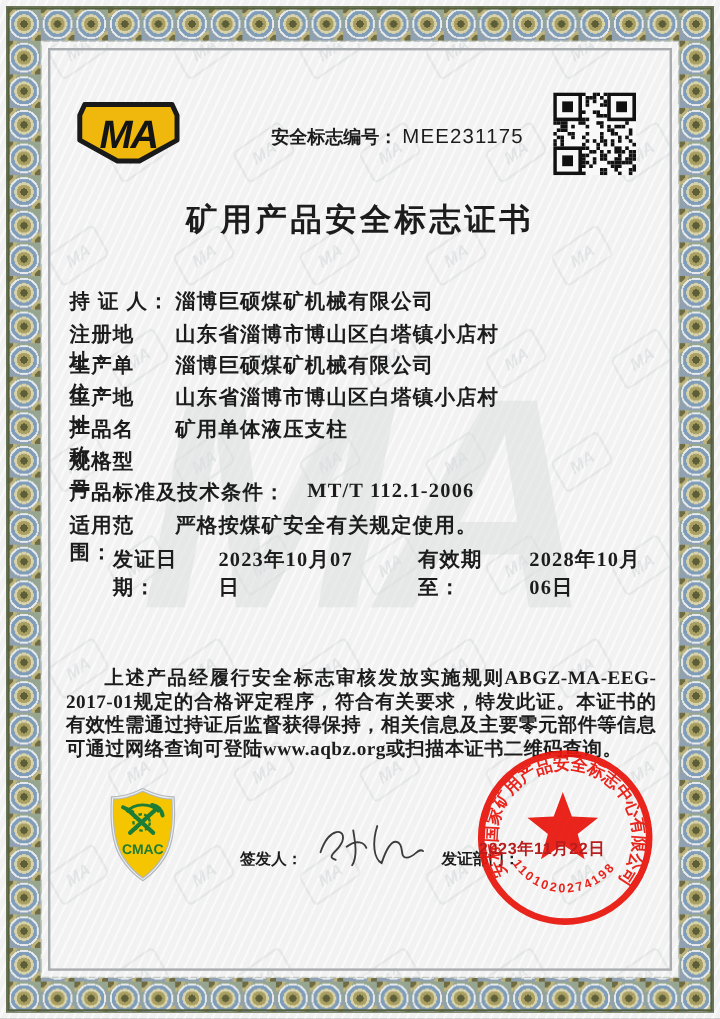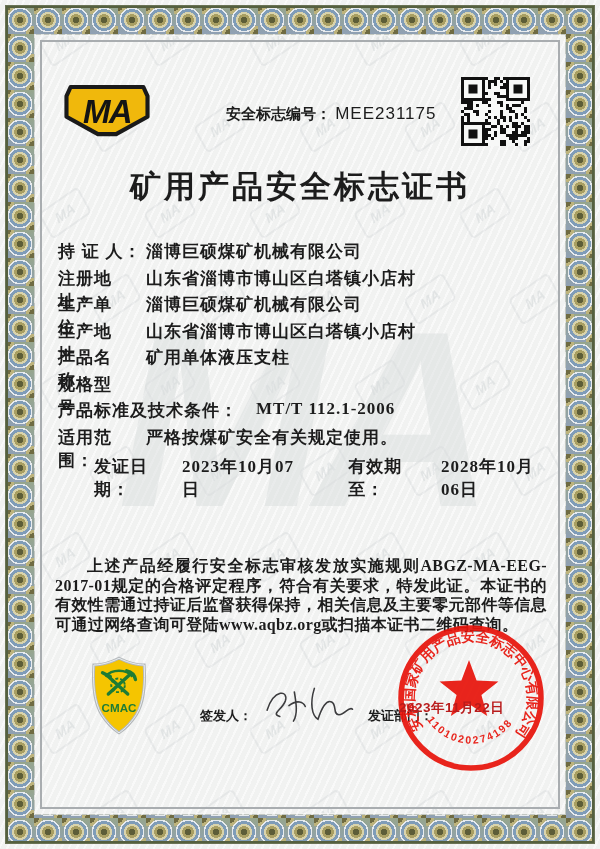--- a/index.html
+++ b/index.html
@@ -33,21 +33,21 @@
     letter-spacing:-12px;line-height:240px;pointer-events:none;
     font-family:"Liberation Sans",sans-serif;}
   
   .content{position:absolute;inset:0;z-index:4;color:#1c1c1c;}
   .ma-logo{position:absolute;left:64px;top:84px;}
   .serial-line{position:absolute;left:226px;top:104px;font-family:Liberation Sans, sans-serif;
     font-size:15px;font-weight:bold;white-space:nowrap;}
   .serial-line .num{font-size:17px;font-weight:normal;letter-spacing:1px;}
   .qr{position:absolute;left:461px;top:77px;}
   .title{position:absolute;left:0;right:0;top:166px;text-align:center;
-    font-family:"Liberation Serif",serif;font-size:31px;font-weight:900;letter-spacing:3px;}
+    font-family:"Liberation Serif",serif;font-size:26px;font-weight:900;letter-spacing:3px;}
   .fields{position:absolute;left:58px;right:48px;top:240px;}
   .frow{display:flex;align-items:flex-start;height:26.5px;font-size:17px;}
   .frow .lbl{font-weight:bold;width:88px;flex:0 0 88px;letter-spacing:1px;}
   .frow.wide .lbl{width:auto;flex:0 0 auto;}
   .frow.wide .val{margin-left:18px;}
   .frow .val{font-family:"Liberation Serif",serif;font-weight:bold;letter-spacing:1px;}
   .frow.dates{margin-top:3px;margin-left:36px;}
   .frow .pair2{display:flex;margin-left:54px;gap:16px;}
   .frow .pair2 .lbl2{font-weight:bold;width:90px;letter-spacing:1px;font-family:"Liberation Sans",sans-serif;}
   .frow.remark{margin-top:4px;}

